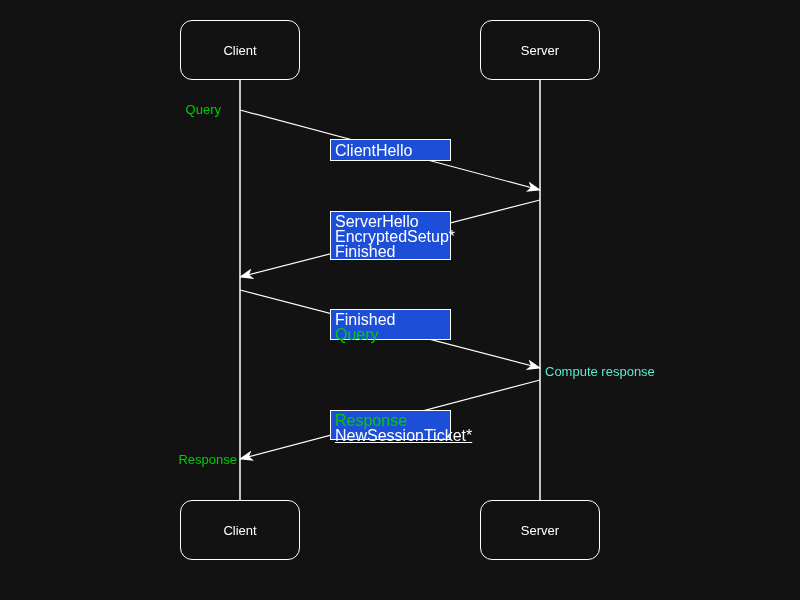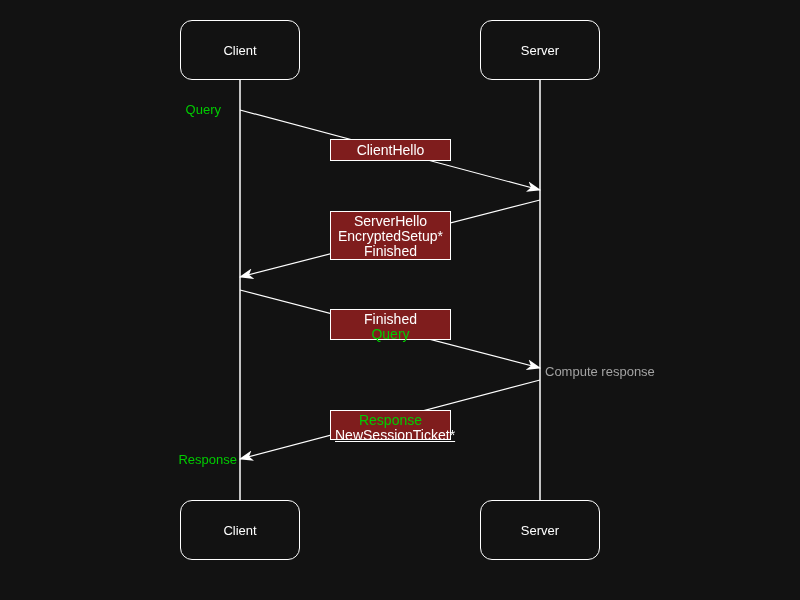--- a/index.html
+++ b/index.html
@@ -37,27 +37,26 @@
   .actor-client-top  { left: 180px; top: 20px; }
   .actor-server-top  { left: 480px; top: 20px; }
   .actor-client-bot  { left: 180px; top: 500px; }
   .actor-server-bot  { left: 480px; top: 500px; }
 
   .msg-box {
     position: absolute;
     left: 330px;
     width: 121px;
     border: 1px solid #ffffff;
-    background: #7f1d1d;
+    background: #1d4ed8;
     box-sizing: border-box;
     padding: 2px 4px;
-    font-size: 14px;
+    font-size: 16px;
     line-height: 15px;
     color: #ffffff;
-    text-align: center;
   }
   .msg-box .msg-line { display: block; white-space: nowrap; }
   .msg-1 { top: 139px; height: 22px; line-height: 17px; }
   .msg-2 { top: 211px; height: 49px; }
   .msg-3 { top: 309px; height: 31px; }
   .msg-4 { top: 410px; height: 30px; }
 
   .side-label {
     position: absolute;
     font-size: 13px;
@@ -116,16 +115,16 @@
     <span class="msg-line" style="color: rgb(255, 255, 255);">Finished</span>
     <span class="msg-line" style="color: rgb(0, 204, 0);">Query</span>
   </div>
 
   <div class="msg-box msg-4">
     <span class="msg-line" style="color: rgb(0, 204, 0);">Response</span>
     <span class="msg-line" style="color: rgb(255, 255, 255); text-decoration: underline;">NewSessionTicket*</span>
   </div>
 
   <div class="side-label lbl-query" style="color: rgb(0, 204, 0);">Query</div>
-  <div class="side-label lbl-compute" style="color: #a3a3a3;">Compute response</div>
+  <div class="side-label lbl-compute" style="color: #5eead4;">Compute response</div>
   <div class="side-label lbl-response" style="color: rgb(0, 204, 0);">Response</div>
 
 </div>
 
 </body></html>

